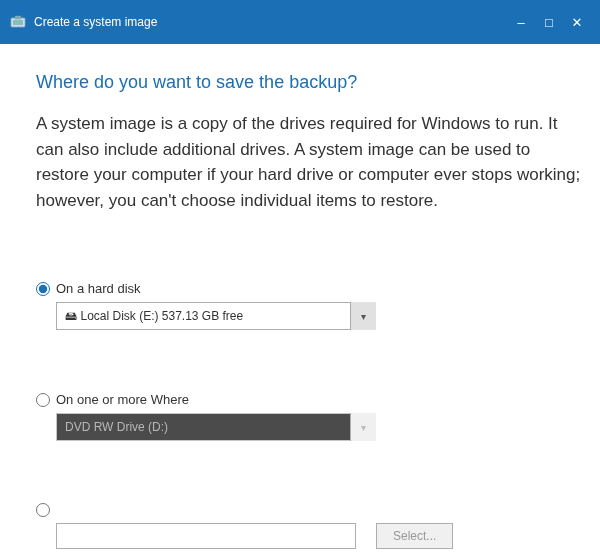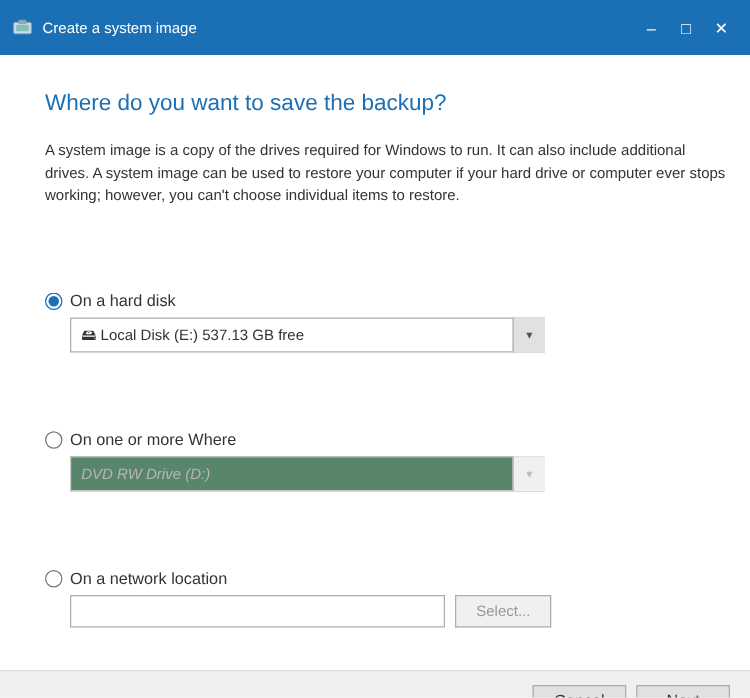--- a/index.html
+++ b/index.html
@@ -61,21 +61,21 @@
     }
 
     .page-heading {
       color: #1a6fb5;
       font-size: 18px;
       font-weight: 300;
       margin-bottom: 18px;
     }
 
     .description {
-      font-size: 12px;
+      font-size: 17px;
       color: #333;
       line-height: 1.5;
       margin-bottom: 24px;
     }
 
     .options-section {
       flex: 1;
       display: flex;
       flex-direction: column;
       gap: 0;
@@ -98,42 +98,41 @@
     .radio-label input[type="radio"] {
       width: 14px;
       height: 14px;
       accent-color: #1a6fb5;
       cursor: pointer;
     }
 
     .select-wrapper {
       position: relative;
       display: inline-block;
-      width: 380px;
+      width: 320px;
       margin-left: 20px;
     }
 
     .select-wrapper select {
       width: 100%;
       padding: 5px 28px 5px 8px;
       border: 1px solid #adadad;
       background: white;
       font-size: 12px;
       color: #333;
       appearance: none;
       -webkit-appearance: none;
       cursor: pointer;
       height: 28px;
     }
 
     .select-wrapper select:disabled {
-      background: #14532d;
+      background: #000000;
       color: #999;
       cursor: not-allowed;
-      font-style: italic;
     }
 
     .select-arrow {
       position: absolute;
       right: 0;
       top: 0;
       bottom: 0;
       width: 26px;
       background: #e1e1e1;
       border-left: 1px solid #adadad;
@@ -146,21 +145,21 @@
     }
 
     .select-arrow.disabled {
       background: #f0f0f0;
       color: #bbb;
     }
 
     .network-location-row {
       display: flex;
       align-items: flex-start;
-      gap: 8px;
+      gap: 20px;
       margin-left: 20px;
     }
 
     .network-input {
       width: 300px;
       height: 26px;
       border: 1px solid #adadad;
       padding: 3px 6px;
       font-size: 12px;
       background: white;
@@ -264,21 +263,20 @@
         <select disabled="">
           <option>DVD RW Drive (D:)</option>
         </select>
         <div class="select-arrow disabled">▾</div>
       </div>
     </div>
 
     <div class="option-group">
       <label class="radio-label">
         <input type="radio" name="backup-dest" style="">
-        <span>On a network location</span>
       </label>
       <div class="network-location-row">
         <input type="text" class="network-input" disabled="" style="">
         <button class="select-btn" disabled="">Select...</button>
       </div>
     </div>
 
   </div>
 </div>
 

